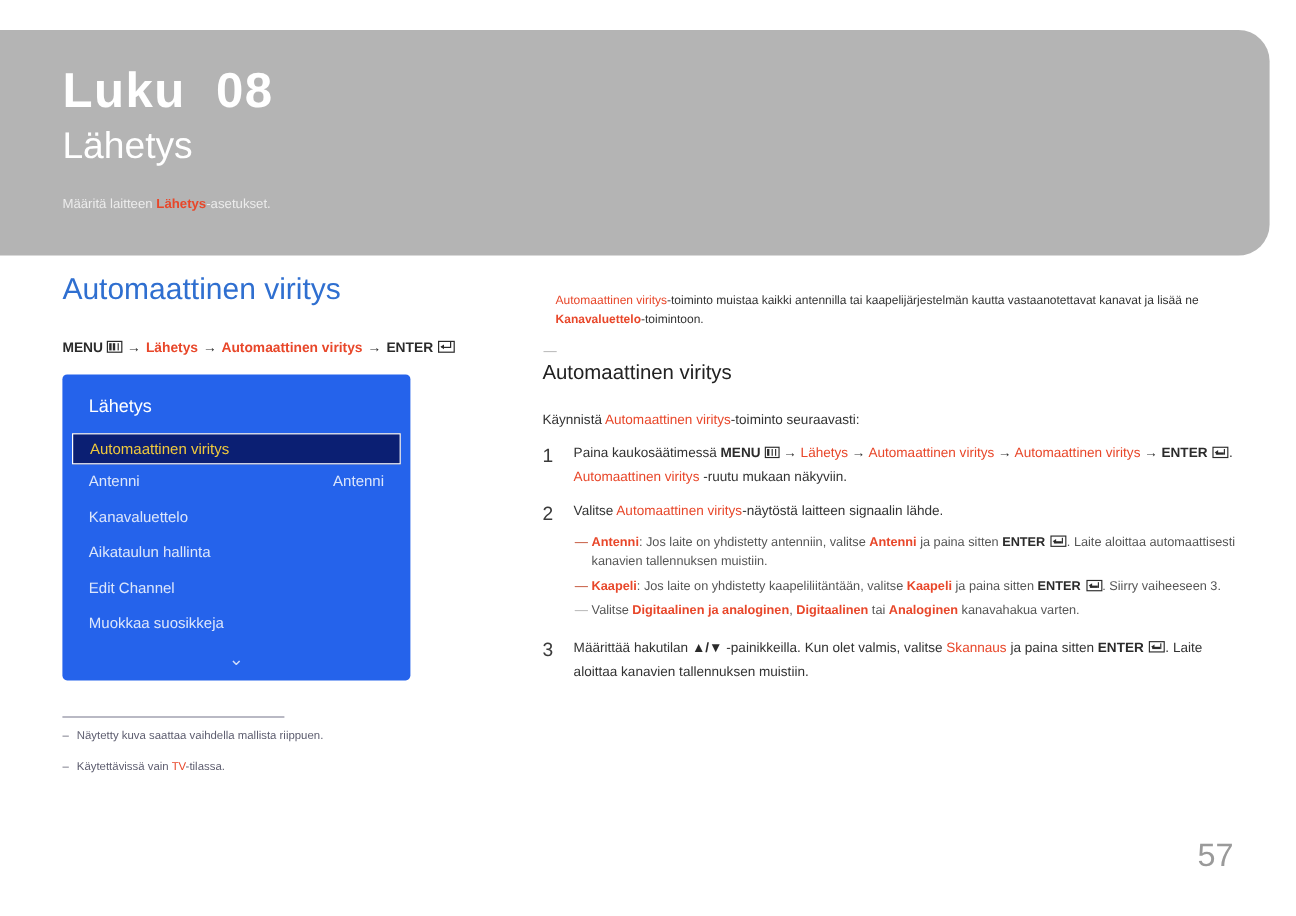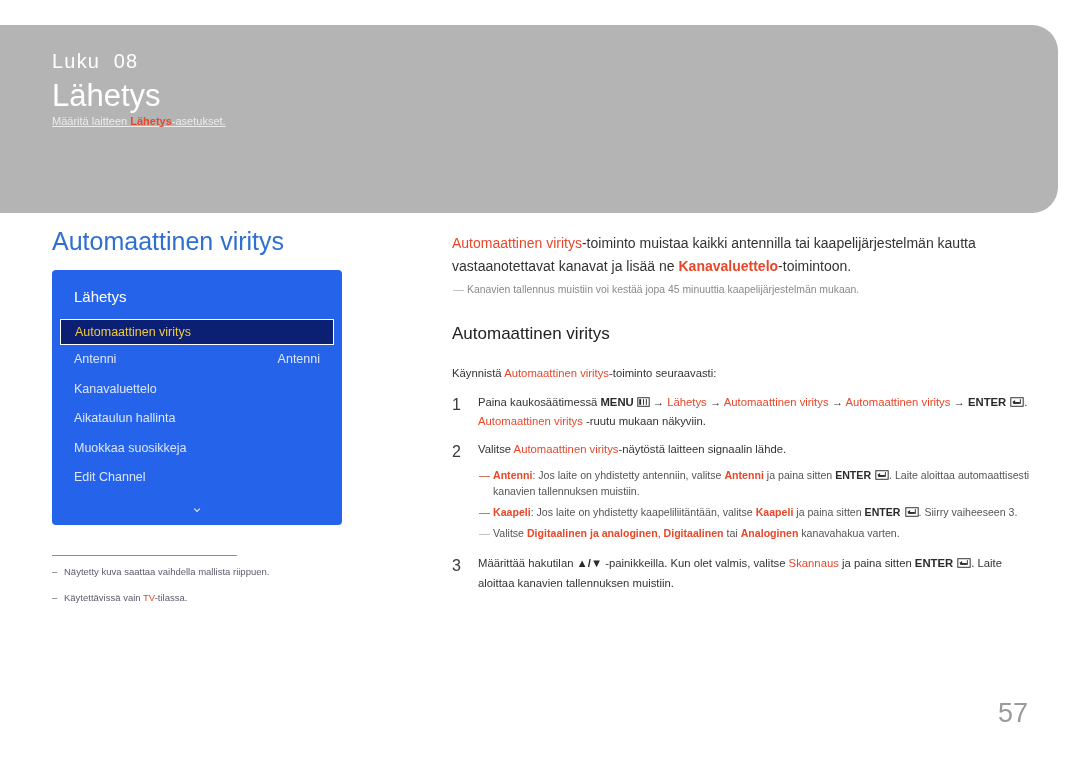--- a/index.html
+++ b/index.html
@@ -23,39 +23,39 @@
     background: #b4b4b4;
     border-top-right-radius: 26px;
     border-bottom-right-radius: 26px;
   }
   .chapter-inner {
     position: absolute;
     left: 52px; top: 24px;
     right: 40px;
   }
   .chapter-kicker {
-    font-size: 20px;
-    font-weight: 400;
+    font-size: 41px;
+    font-weight: 700;
     color: #ffffff;
     letter-spacing: 1.2px;
     line-height: 1.28;
     white-space: pre;
   }
   .chapter-title {
     font-size: 31px;
     font-weight: 300;
     color: #ffffff;
     line-height: 1.28;
     margin-top: 1px;
   }
   .chapter-sub {
+    margin-top: 22px;
     font-size: 11px;
     color: #ececec;
     font-weight: 400;
-    text-decoration: underline;
   }
   .chapter-sub .hl { color: #e8472a; font-weight: 700; }
 
   
   .col-left {
     position: absolute;
     left: 52px; top: 228px;
     width: 350px;
   }
   .col-right {
@@ -194,24 +194,24 @@
     white-space: nowrap;
   }
   .footnote .dash {
     position: absolute; left: 0; top: 0;
     color: #5c5c6e;
   }
   .footnote .red { color: #e8472a; font-weight: 400; }
 
   
   .intro-para {
-    font-size: 14px;
+    font-size: 10px;
     line-height: 1.62;
     color: #333333;
-    margin: 0;
+    margin: 11px;
   }
   .red { color: #e8472a; }
   .bold-red { color: #e8472a; font-weight: 700; }
   .b { font-weight: 700; color: #2b2b2b; }
 
   .note {
     margin-top: 5px;
     font-size: 10.4px;
     line-height: 1.55;
     color: #8a8a8a;
@@ -292,20 +292,28 @@
     <div class="chapter-kicker">Luku  08</div>
     <div class="chapter-title">Lähetys</div>
     <div class="chapter-sub"><span>Määritä laitteen </span><span class="hl">Lähetys</span><span>-asetukset.</span></div>
   </div>
 </div>
 
 <div class="col-left">
 
   <h2 class="section-title">Automaattinen viritys</h2>
 
+  <div class="menu-path">
+    <span>MENU</span><span class="icon-menu"><i></i><i></i><i></i></span><span class="arr">→</span>
+    <span class="red">Lähetys</span>
+    <span class="arr">→</span>
+    <span class="red">Automaattinen viritys</span>
+    <span class="arr">→</span>
+    <span>ENTER</span><span class="icon-enter"><em></em></span>
+  </div>
 
   <div class="tv-menu">
     <div class="tv-menu-title">Lähetys</div>
 
     <div class="tv-row selected">
       <span>Automaattinen viritys</span>
       <span class="val"></span>
     </div>
     <div class="tv-row">
       <span>Antenni</span>
@@ -313,25 +321,25 @@
     </div>
     <div class="tv-row">
       <span>Kanavaluettelo</span>
       <span class="val"></span>
     </div>
     <div class="tv-row">
       <span>Aikataulun hallinta</span>
       <span class="val"></span>
     </div>
     <div class="tv-row">
+      <span>Edit Channel</span>
+      <span class="val"></span>
+    </div>
+    <div class="tv-row">
       <span>Muokkaa suosikkeja</span>
-      <span class="val"></span>
-    </div>
-    <div class="tv-row">
-      <span>Edit Channel</span>
       <span class="val"></span>
     </div>
 
     <div class="tv-chevron">⌄</div>
   </div>
 
   <div class="footnote-block">
     <div class="footnote-rule"></div>
     <div class="footnote">
       <span class="dash">–</span><span>Näytetty kuva saattaa vaihdella mallista riippuen.</span>
@@ -340,21 +348,21 @@
       <span class="dash">–</span><span>Käytettävissä vain </span><span class="red">TV</span><span>-tilassa.</span>
     </div>
   </div>
 </div>
 
 <div class="col-right">
 
   <p class="intro-para"><span class="red">Automaattinen viritys</span><span>-toiminto muistaa kaikki antennilla tai kaapelijärjestelmän kautta vastaanotettavat kanavat ja lisää ne </span><span class="bold-red">Kanavaluettelo</span><span>-toimintoon.</span></p>
 
   <div class="note">
-    <span class="ndash">―</span><span>Kanavien tallennus muistiin voi kestää jopa 45 minuuttia kaapelijärjestelmän mukaan.</span>
+    <span class="ndash">―</span>
   </div>
 
   <h3 class="sub-head">Automaattinen viritys</h3>
 
   <div class="lead-line"><span>Käynnistä </span><span class="red">Automaattinen viritys</span><span>-toiminto seuraavasti:</span></div>
 
   <div class="steps">
 
     <div class="step">
       <div class="step-num">1</div>

